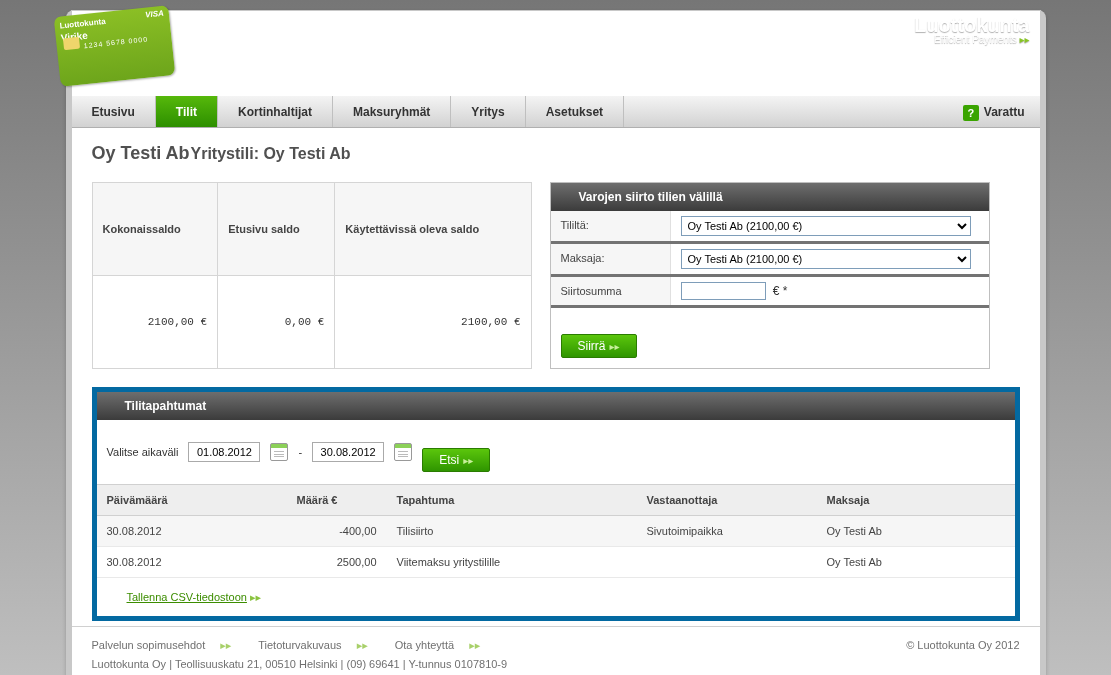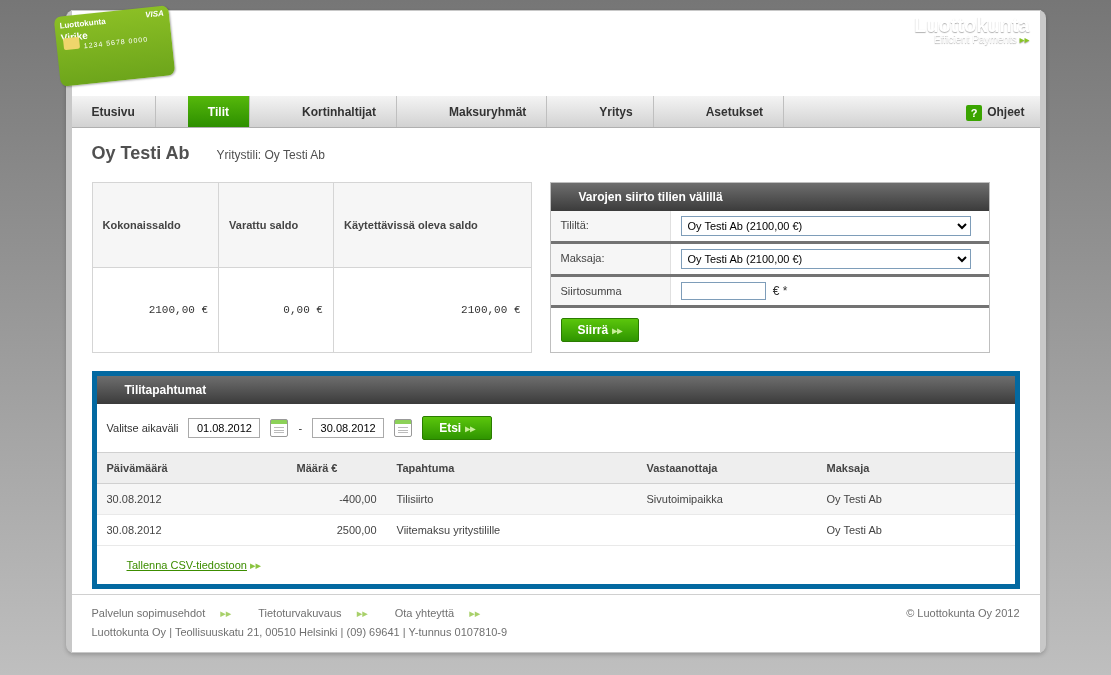--- a/index.html
+++ b/index.html
@@ -100,21 +100,20 @@
   .lk-logo .arrow { color: #88c425;}
   
   .nav {
     height: 32px;
     background: linear-gradient(#f4f4f4,#d2d2d2);
     border-bottom: 1px solid #b0b0b0;
     display: flex;
     font-weight: bold;
     font-size: 12px;
     color: #333;
-    gap: 32px;
   }
   .nav .item {
     padding: 0 20px;
     line-height: 32px;
     border-right: 1px solid #bfbfbf;
     cursor: pointer;
   }
   .nav .item.active {
     background: linear-gradient(#56b80b,#2d8f00);
     color: #fff;
@@ -133,21 +132,21 @@
     margin-right: 5px;
     vertical-align: middle;
   }
   .content { padding: 15px 20px 5px;}
   .page-title {
     font-family: Verdana, sans-serif;
     color: #505050;
     font-size: 18px;
     margin-bottom: 18px;
   }
-  .page-title .sub { font-weight: normal; font-size: 12px; margin-left: 27px;}
+  .page-title .sub { font-weight: bold; font-size: 16px; margin-left: 1px;}
   .two-col { display: flex; gap: 18px;}
   
   .balance {
     border: 1px solid #d5d5d5;
     width: 440px;
     border-collapse: collapse;
   }
   .balance th, .balance td {
     border: 1px solid #d5d5d5;
     padding: 10px;
@@ -194,26 +193,27 @@
     border: 1px solid #7e9db9;
     font-size: 11px;
     padding: 2px;
     width: 85px;
   }
   .form-row .req { margin-left: 4px; color: #333; }
   .btn-green {
     display: inline-block;
     background: linear-gradient(#5bc60c,#2f9500);
     color: #fff;
-    font-weight: bold;
+    font-weight: normal;
     border: 1px solid #2a7c00;
     border-radius: 2px;
     padding: 4px 16px;
     font-size: 12px;
     cursor: pointer;
+    margin-top: 16px;
   }
   .btn-green .arr { color: #c8ef9b; margin-left: 4px; font-size: 10px;}
   .btn-row { padding: 10px;}
   
   .tx-panel {
     margin-top: 18px;
     border: 5px solid #0369a1;
   }
   .filter-row {
     padding: 12px 10px;
@@ -309,36 +309,36 @@
 
   <div class="nav">
     <div class="item">Etusivu</div>
     <div class="item active">Tilit</div>
     <div class="item">Kortinhaltijat</div>
     <div class="item">Maksuryhmät</div>
     <div class="item">Yritys</div>
     <div class="item">Asetukset</div>
     <div class="spacer"></div>
     <div class="help">
-      <span class="qmark">?</span><span>Ohjeet</span>
+      <span class="qmark">?</span><span>Varattu</span>
     </div>
   </div>
 
   <div class="content">
     <div class="page-title">
       <b>Oy Testi Ab</b><span class="sub">Yritystili: Oy Testi Ab</span>
     </div>
 
     <div class="two-col">
 
       <table class="balance">
         <tbody>
               <tr>
           <th>Kokonaissaldo</th>
-          <th>Varattu saldo</th>
+          <th>Etusivu saldo</th>
           <th>Käytettävissä oleva saldo</th>
         </tr>
         <tr>
           <td>2100,00 €</td>
           <td>0,00 €</td>
           <td>2100,00 €</td>
         </tr>
       </tbody>
           </table>
 

